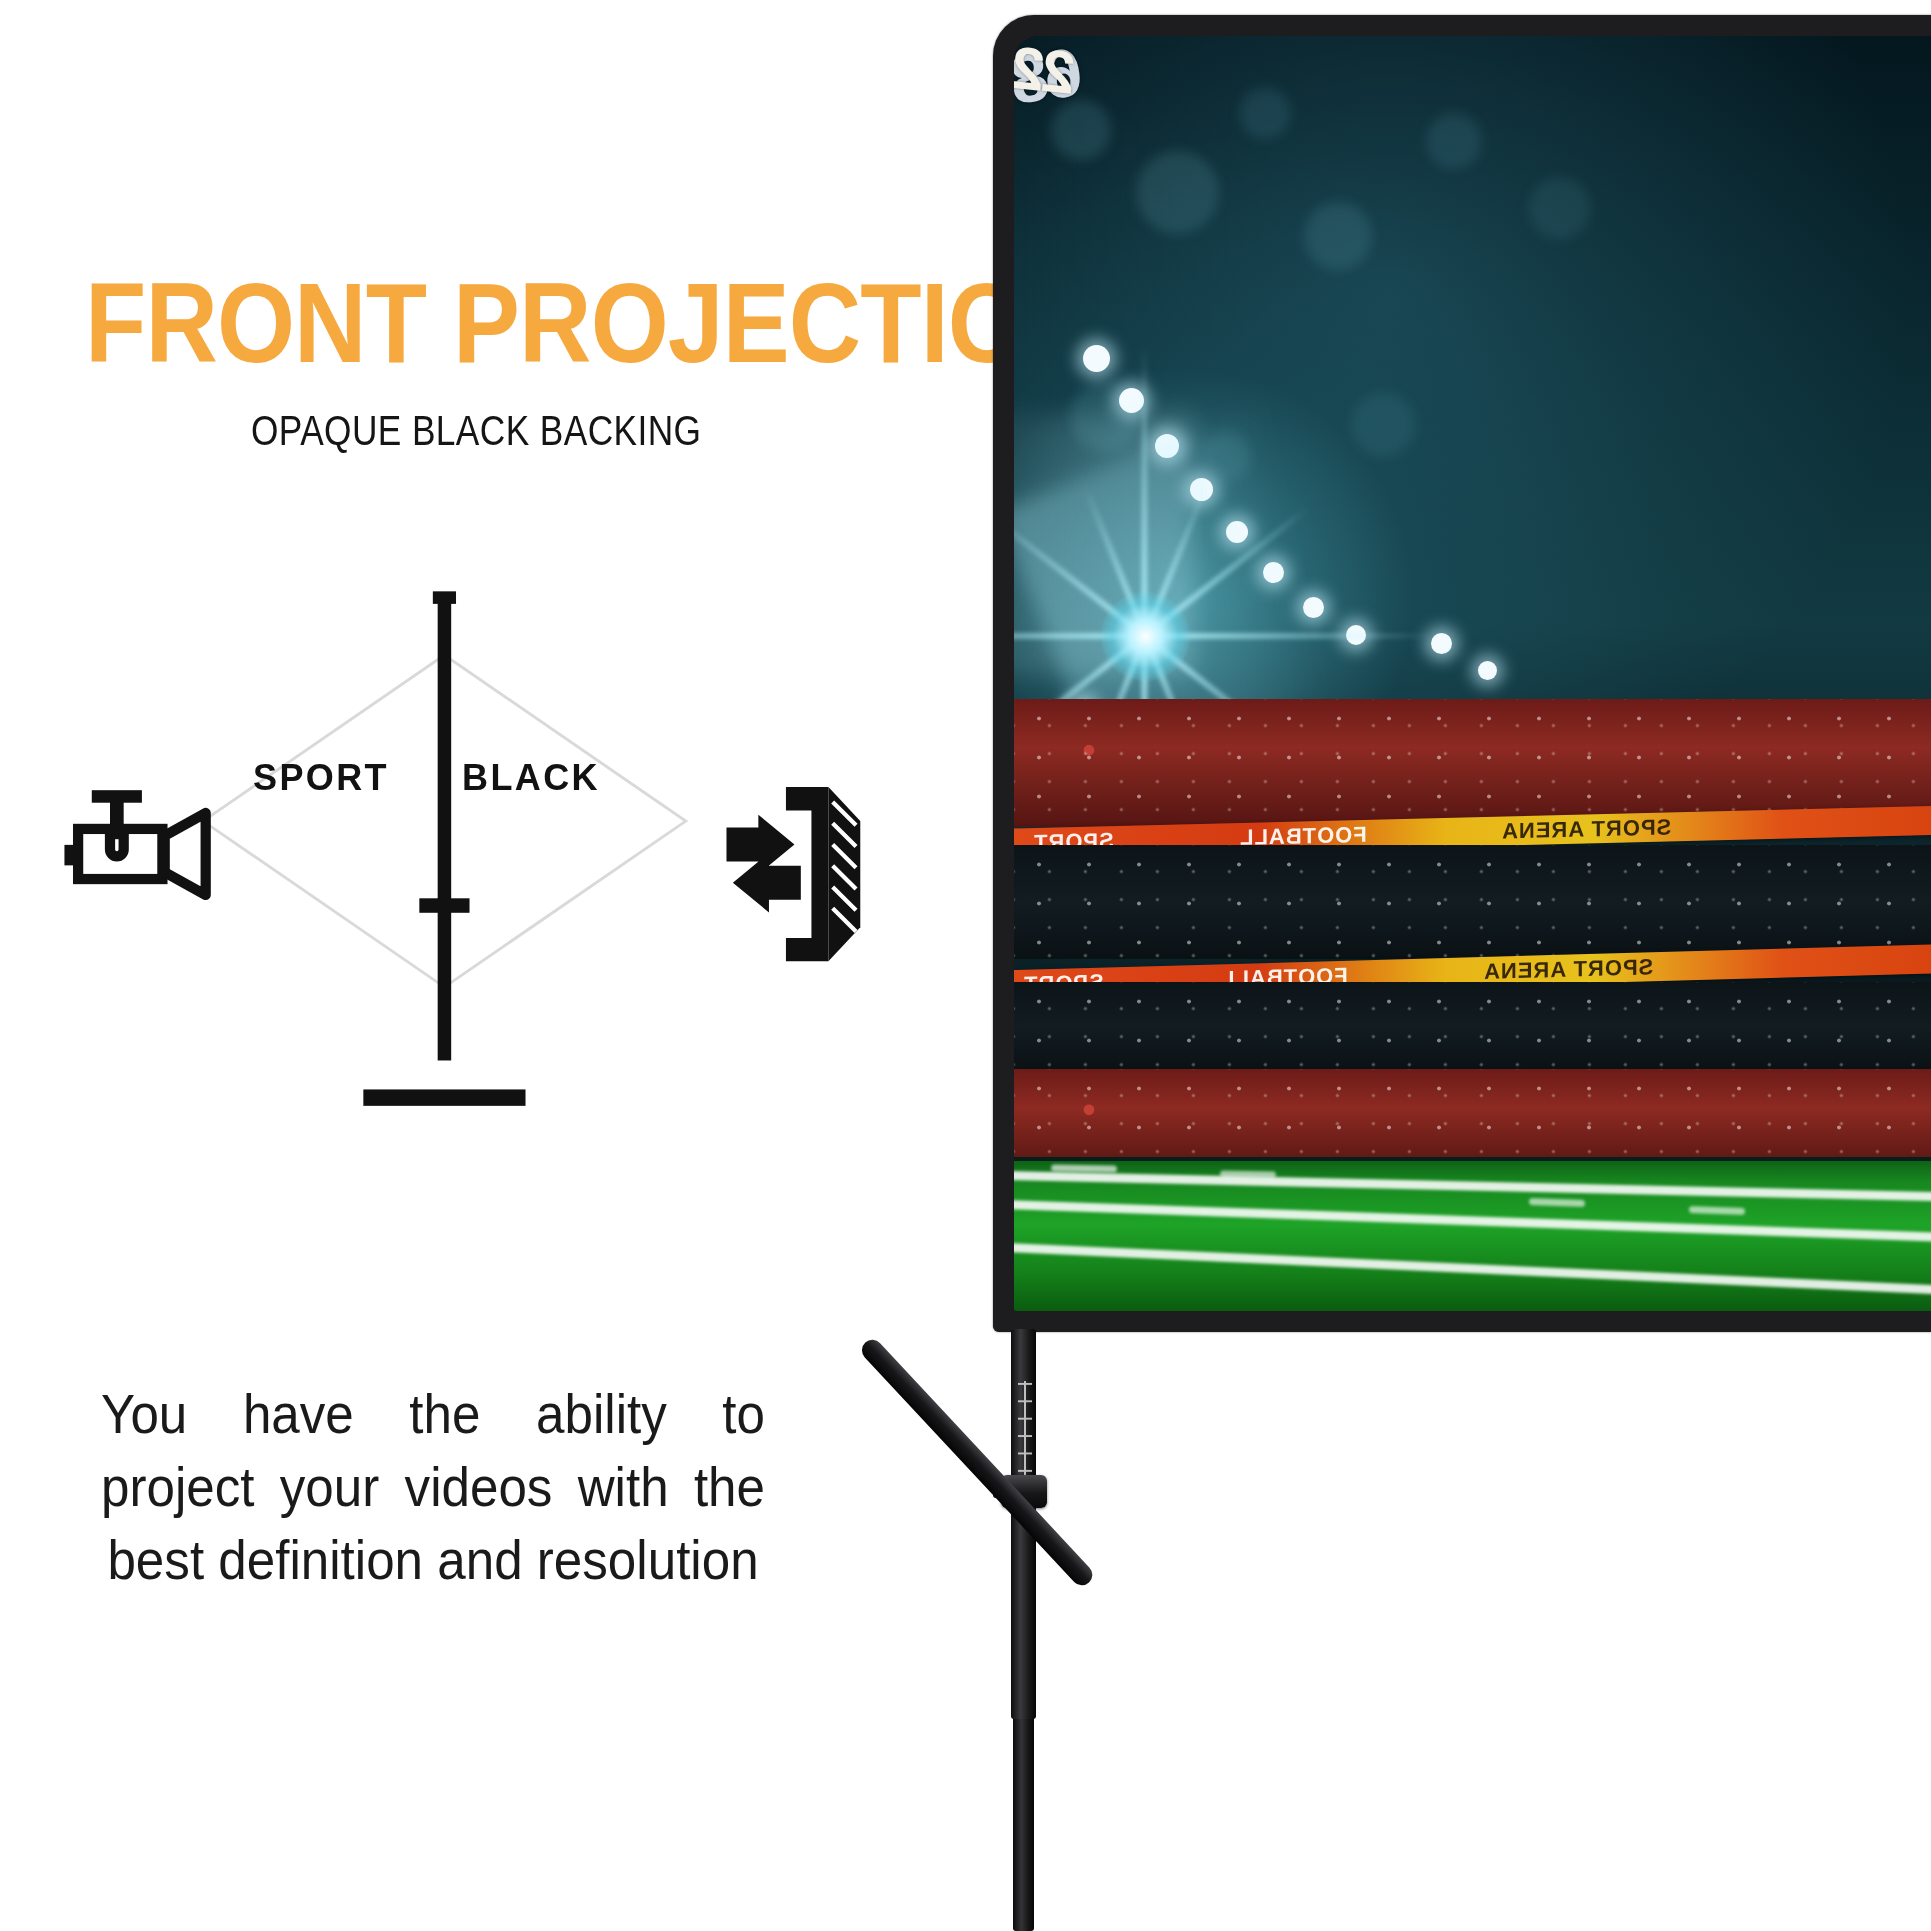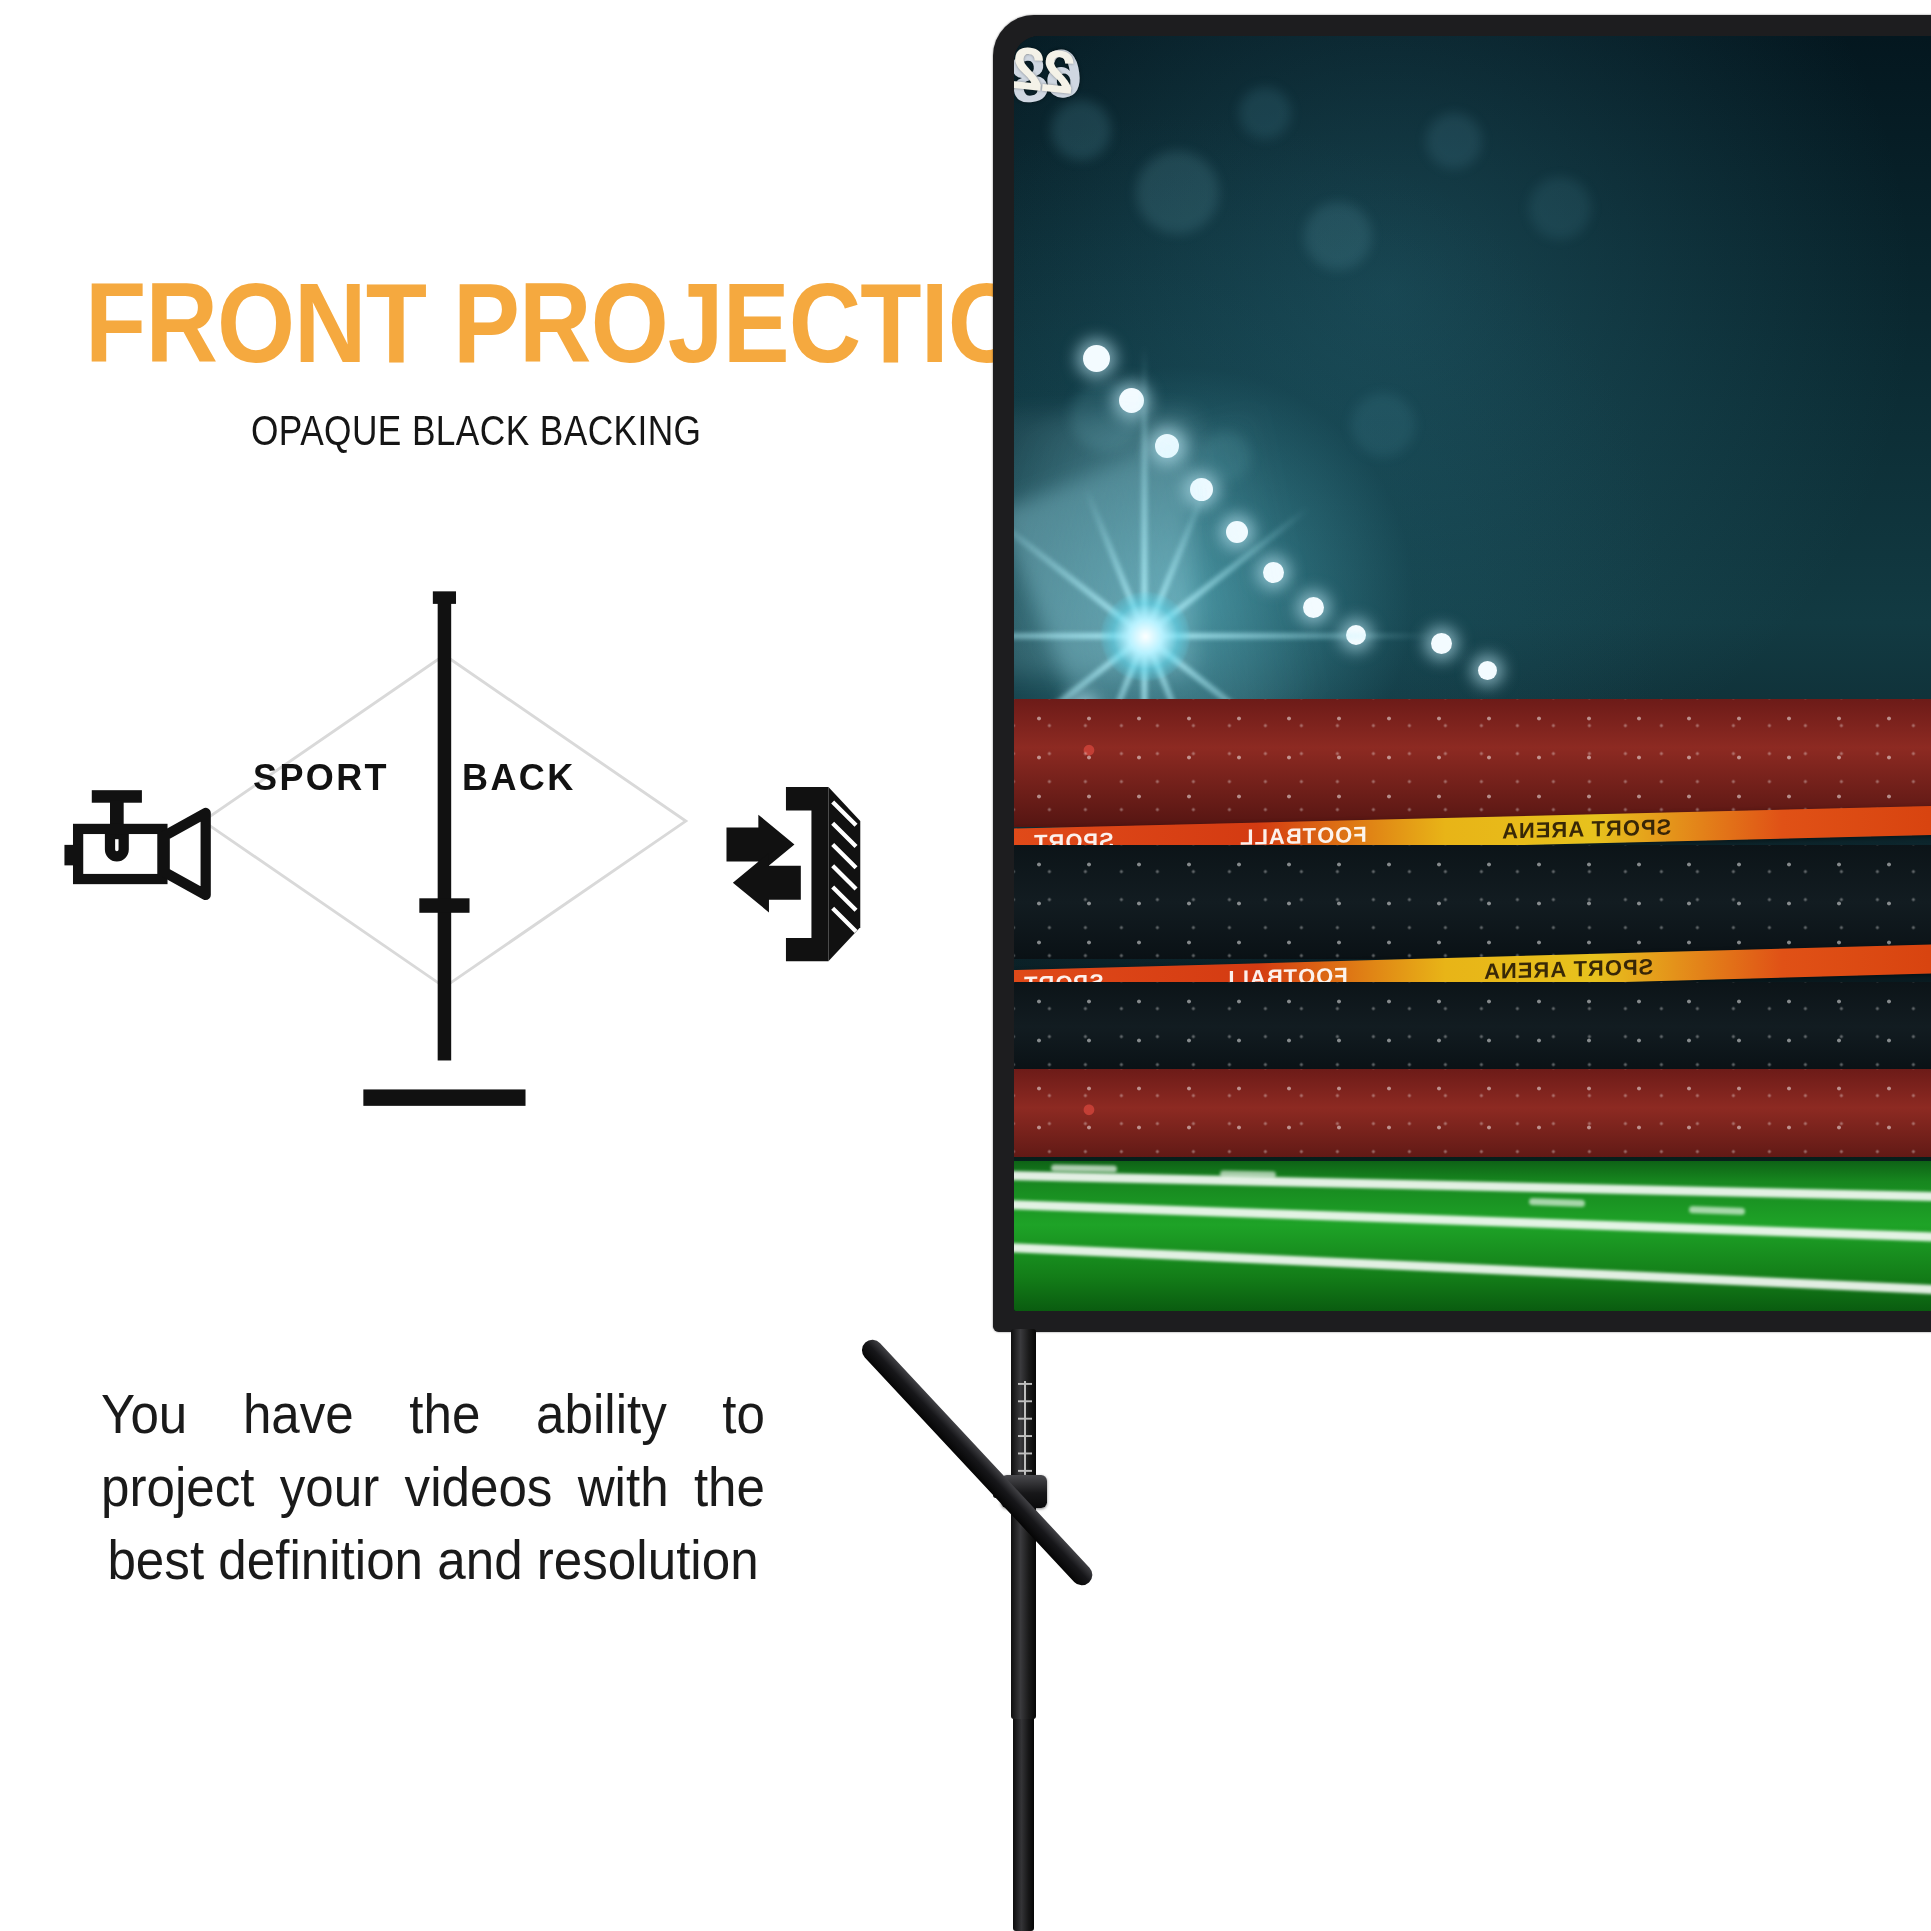--- a/index.html
+++ b/index.html
@@ -407,21 +407,21 @@
       <g>
         <rect x="408" y="52" width="24" height="13" fill="#111"></rect>
         <rect x="413" y="60" width="14" height="478" fill="#111"></rect>
         <rect x="394" y="370" width="52" height="15" fill="#111"></rect>
         <rect x="336" y="568" width="168" height="17" fill="#111"></rect>
       </g>
     </svg>
 
     <div class="diag-label" id="label-front">SPORT</div>
 
-    <div class="diag-label" id="label-back">BACK</div>
+    <div class="diag-label" id="label-back">BLACK</div>
   </div>
 
   <p id="body-copy">You have the ability to project your videos with the best definition and resolution</p>
 </div>
 
 <div id="banner-stand">
 
   <div id="screen-frame">
     <div id="screen-inner">
 

